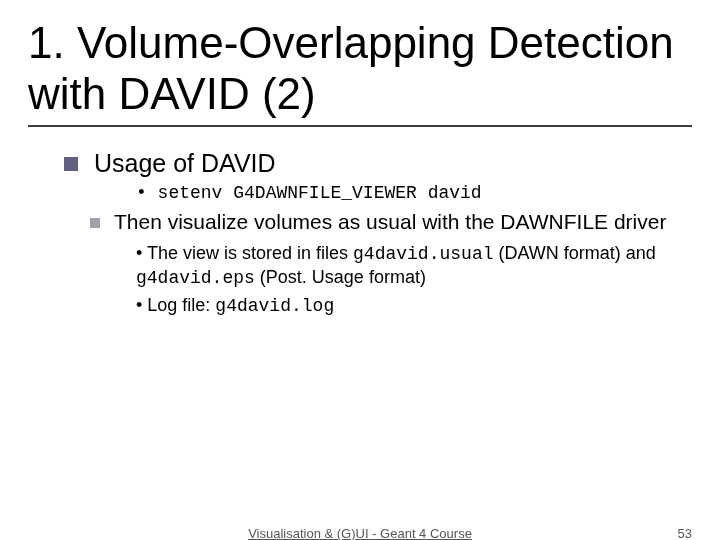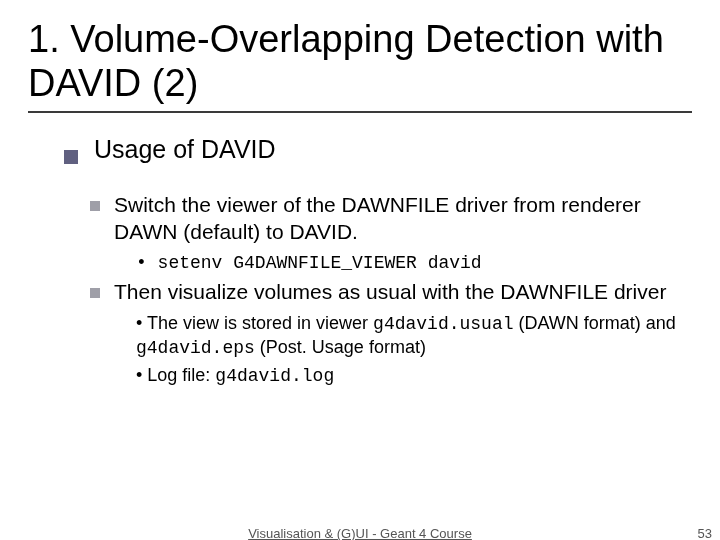--- a/index.html
+++ b/index.html
@@ -10,35 +10,35 @@
     background: #fff;
     font-family: Verdana, Geneva, sans-serif;
     color: #000;
     position: relative;
     overflow: hidden;
   }
   .slide {
     padding: 18px 28px 0 28px;
   }
   .title {
-    font-size: 38px;
+    font-size: 44px;
     font-weight: 400;
     line-height: 1.15;
     margin: 0 0 6px 0;
     font-family: Verdana, Geneva, sans-serif;
   }
   .rule {
     border: none;
     border-top: 2px solid #3a3a3a;
     margin: 6px 0 22px 0;
   }
   .lvl1 {
     display: flex;
-    align-items: flex-end;
-    margin-bottom: 28px;
+    align-items: flex-start;
+    margin-bottom: 4px;
     padding-left: 36px;
   }
   .lvl1 .sq {
     width: 14px;
     height: 14px;
     background: #606080;
     flex: 0 0 14px;
     margin-top: 8px;
     margin-right: 16px;
   }
@@ -86,51 +86,47 @@
     color: #555;
   }
   .footer .center {
     position: absolute;
     left: 50%;
     transform: translateX(-50%);
     text-decoration: underline;
   }
   .footer .right {
     position: absolute;
-    right: 8px;
+    right: 28px;
   }
 </style>
 </head>
 <body>
 
 <div class="slide">
   <h1 class="title">1. Volume-Overlapping Detection with DAVID (2)</h1>
   <hr class="rule">
 
   <div class="lvl1">
     <span class="sq"></span>
     <span class="txt">Usage of DAVID</span>
   </div>
 
-  <div class="lvl2">
-    <span class="sq"></span>
-    <span class="txt">Switch the viewer of the DAWNFILE driver from renderer DAWN (default) to DAVID.</span>
-  </div>
   <div class="lvl3">
     <span class="txt dot mono">setenv G4DAWNFILE_VIEWER david</span>
   </div>
 
   <div class="lvl2" style="margin-top:2px;">
     <span class="sq"></span>
     <span class="txt">Then visualize volumes as usual with the DAWNFILE driver</span>
   </div>
 
 
   <div class="lvl3">
-    <span class="txt dot"><span>The view is stored in viewer </span><span class="mono">g4david.usual</span><span> (DAWN format) and </span><span class="mono">g4david.eps</span><span> (Post. Usage format)</span></span>
+    <span class="txt dot"><span>The view is stored in files </span><span class="mono">g4david.usual</span><span> (DAWN format) and </span><span class="mono">g4david.eps</span><span> (Post. Usage format)</span></span>
   </div>
 
   <div class="lvl3">
     <span class="txt dot"><span>Log file: </span><span class="mono">g4david.log</span></span>
   </div>
 </div>
 
 <div class="footer">
   <span class="center">Visualisation &amp; (G)UI - Geant 4 Course</span>
   <span class="right">53</span>

